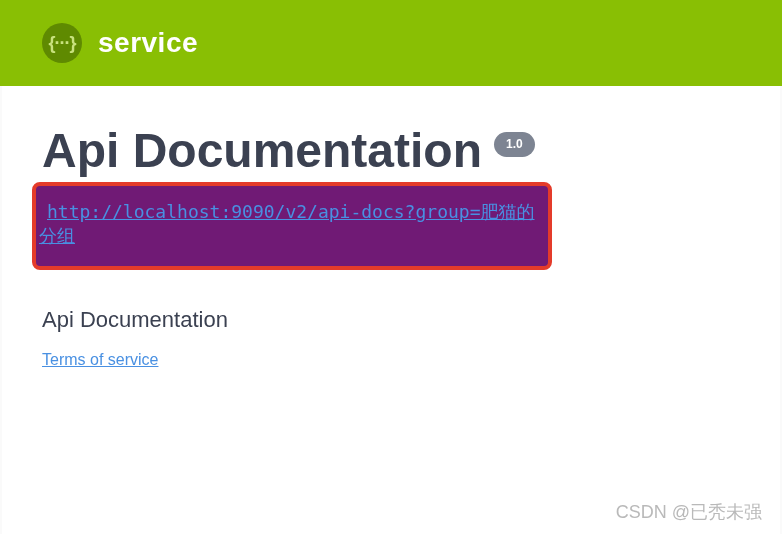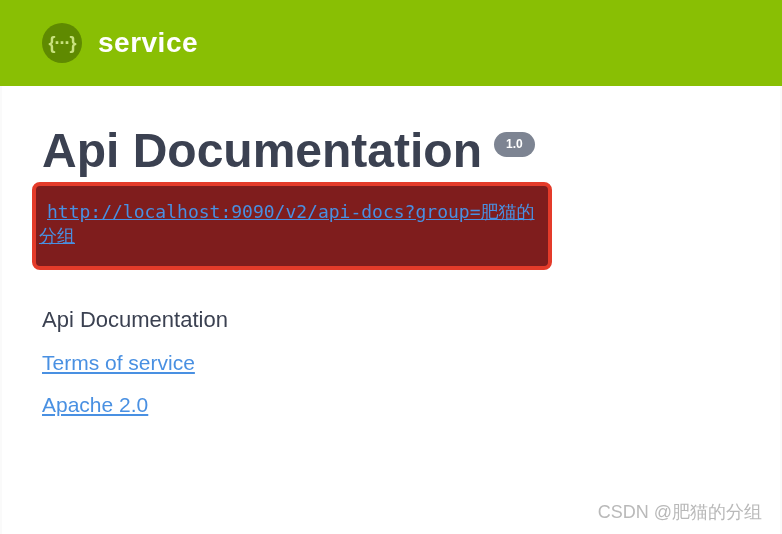--- a/index.html
+++ b/index.html
@@ -63,40 +63,40 @@
   }
   .highlight-box {
     border: 4px solid #e43b2a;
     border-radius: 8px;
     padding: 14px 10px 18px 3px;
     margin-top: -6px;
     margin-left: -10px;
     width: 520px;
     position: relative;
     top: -19px;
-    background: #7f1d1d;
+    background: #701a75;
   }
   .docs-link {
     font-family: Menlo, Consolas, monospace;
     color: #4990e2;
     font-size: 18px;
     text-decoration: underline;
     margin-left: 8px;
   }
   .subtitle {
     font-size: 22px;
     color: #3b4151;
     margin-top: 18px;
   }
   .link-row {
     margin-top: 18px;
   }
   .ext-link {
     color: #4990e2;
-    font-size: 21px;
+    font-size: 16px;
     text-decoration: underline;
   }
   .watermark {
     position: absolute;
     right: 18px;
     bottom: 10px;
     color: #b9b9b9;
     font-size: 18px;
     font-weight: 400;
     pointer-events: none;
@@ -124,18 +124,15 @@
   <div class="highlight-box">
     <a href="#" class="docs-link">http://localhost:9090/v2/api-docs?group=肥猫的分组</a>
   </div>
 
   <div class="subtitle">Api Documentation</div>
 
   <div class="link-row">
     <a href="#" class="ext-link">Terms of service</a>
   </div>
 
-  <div class="link-row">
-    <a href="#" class="ext-link">Apache 2.0</a>
-  </div>
 
-  <div class="watermark">CSDN @肥猫的分组</div>
+  <div class="watermark">CSDN @已秃未强</div>
 </div>
 
 </body></html>

